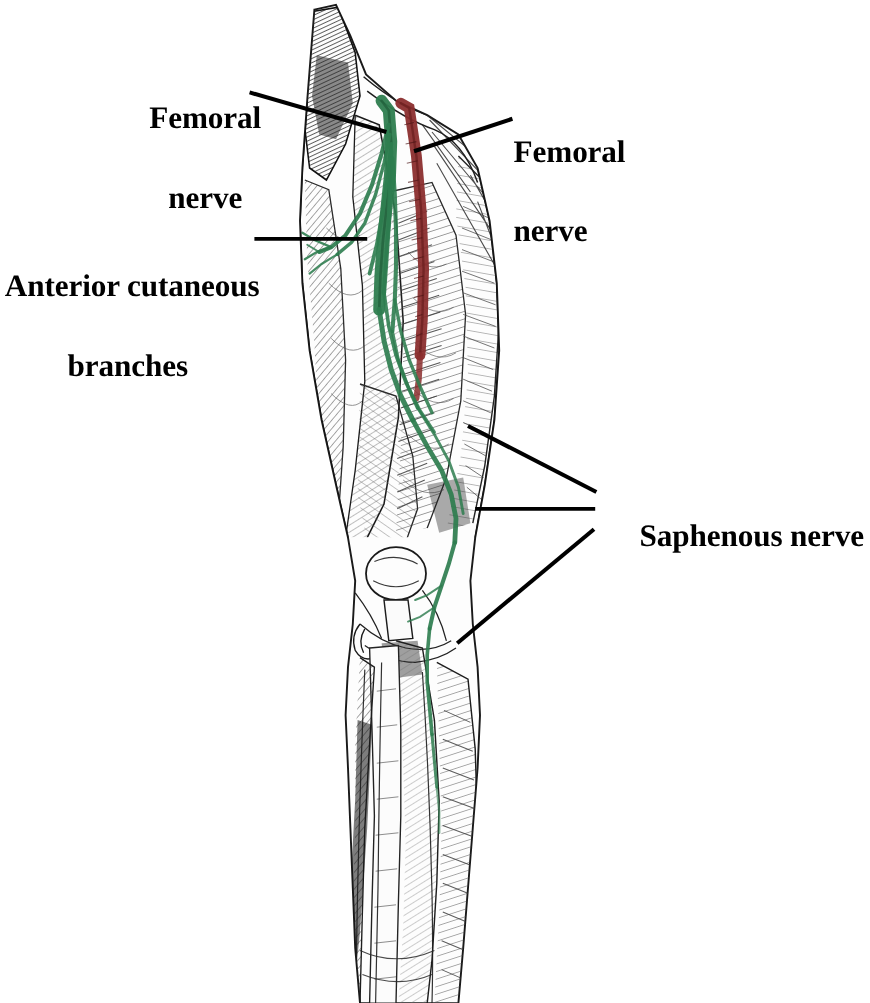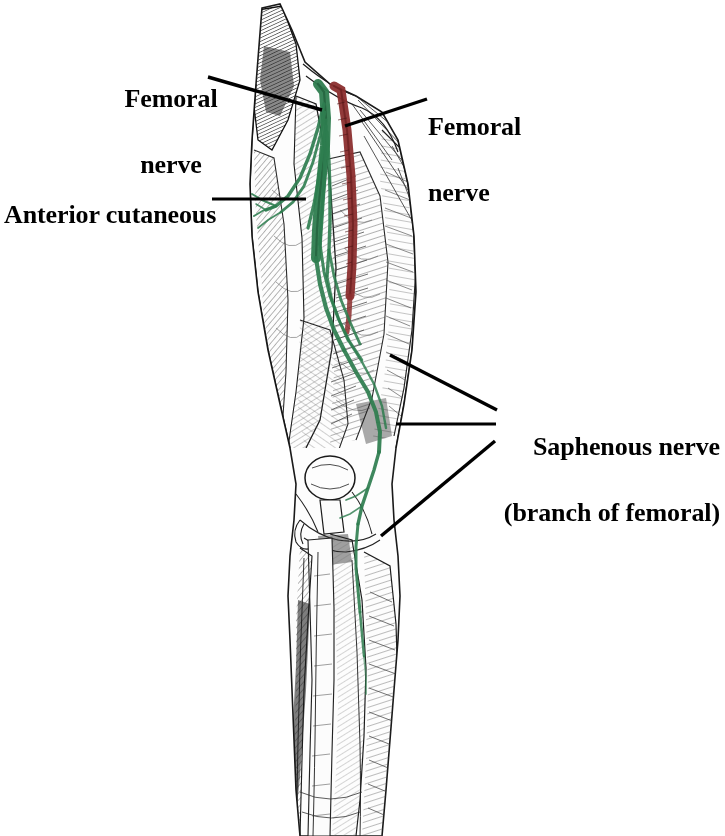--- a/index.html
+++ b/index.html
@@ -51,21 +51,21 @@
     text-align: center;
   }
   #label-femoral-artery {
     left: 428px;
     top: 72px;
     width: 200px;
     text-align: left;
   }
   #label-anterior-cutaneous {
     left: 4px;
-    top: 160px;
+    top: 184px;
     width: 205px;
     text-align: center;
   }
   #label-saphenous {
     left: 500px;
     top: 392px;
     width: 220px;
     text-align: right;
   }
 </style>
@@ -322,20 +322,20 @@
     <span class="ln">nerve</span>
   </div>
 
   <div class="label" id="label-femoral-artery">
     <span class="ln">Femoral</span>
     <span class="ln">nerve</span>
   </div>
 
   <div class="label" id="label-anterior-cutaneous">
     <span class="ln">Anterior cutaneous</span>
+    <span class="ln">branches</span>
   </div>
 
   <div class="label" id="label-saphenous">
     <span class="ln">Saphenous nerve</span>
-    <span class="ln">(branch of femoral)</span>
   </div>
 
 </div>
 
 </body></html>

